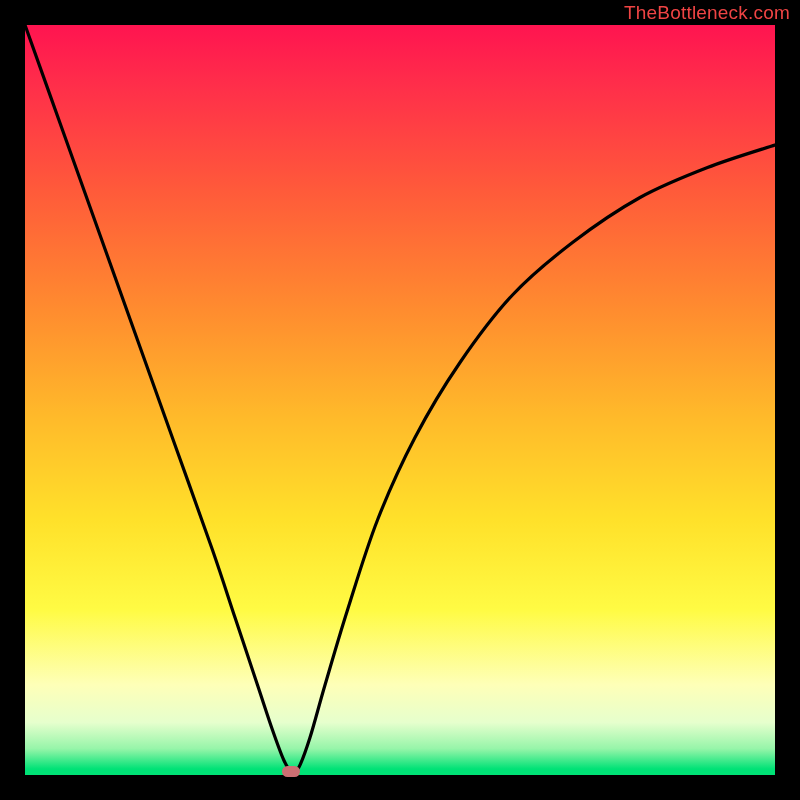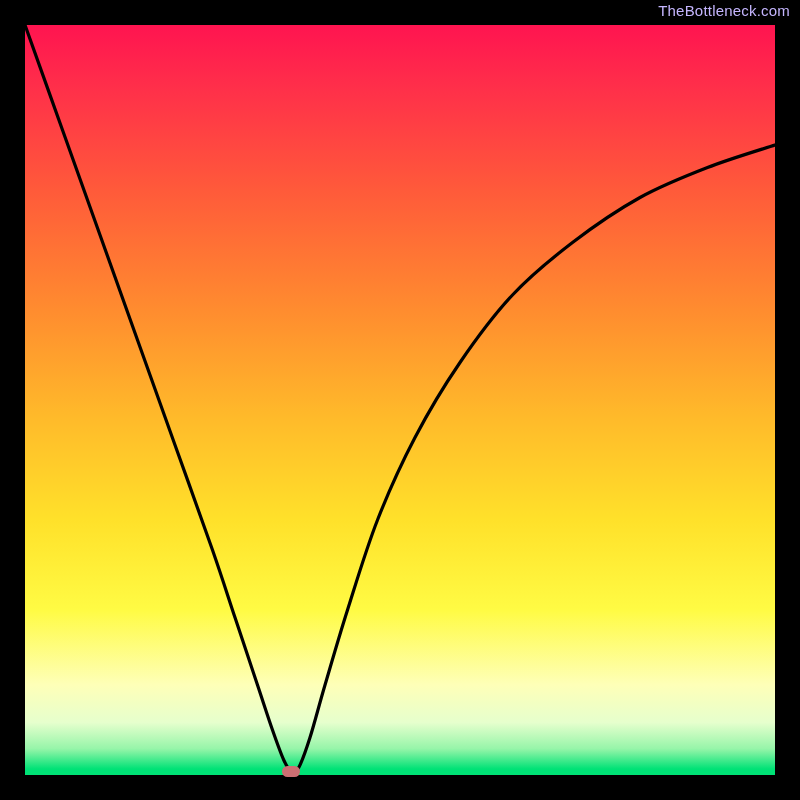--- a/index.html
+++ b/index.html
@@ -29,22 +29,22 @@
       #e6ffcd 93%,
       #96f5a9 96.5%,
       #00e276 99.2%,
       #00e276 100%
     );
   }
   .watermark {
     position: absolute;
     top: 2px;
     right: 10px;
-    color: #c4b5fd;
-    font-size: 15px;
+    color: #ef4444;
+    font-size: 19px;
     font-weight: 500;
     letter-spacing: 0.2px;
     user-select: none;
   }
   svg.curve {
     position: absolute;
     left: 0;
     top: 0;
     width: 750px;
     height: 750px;

